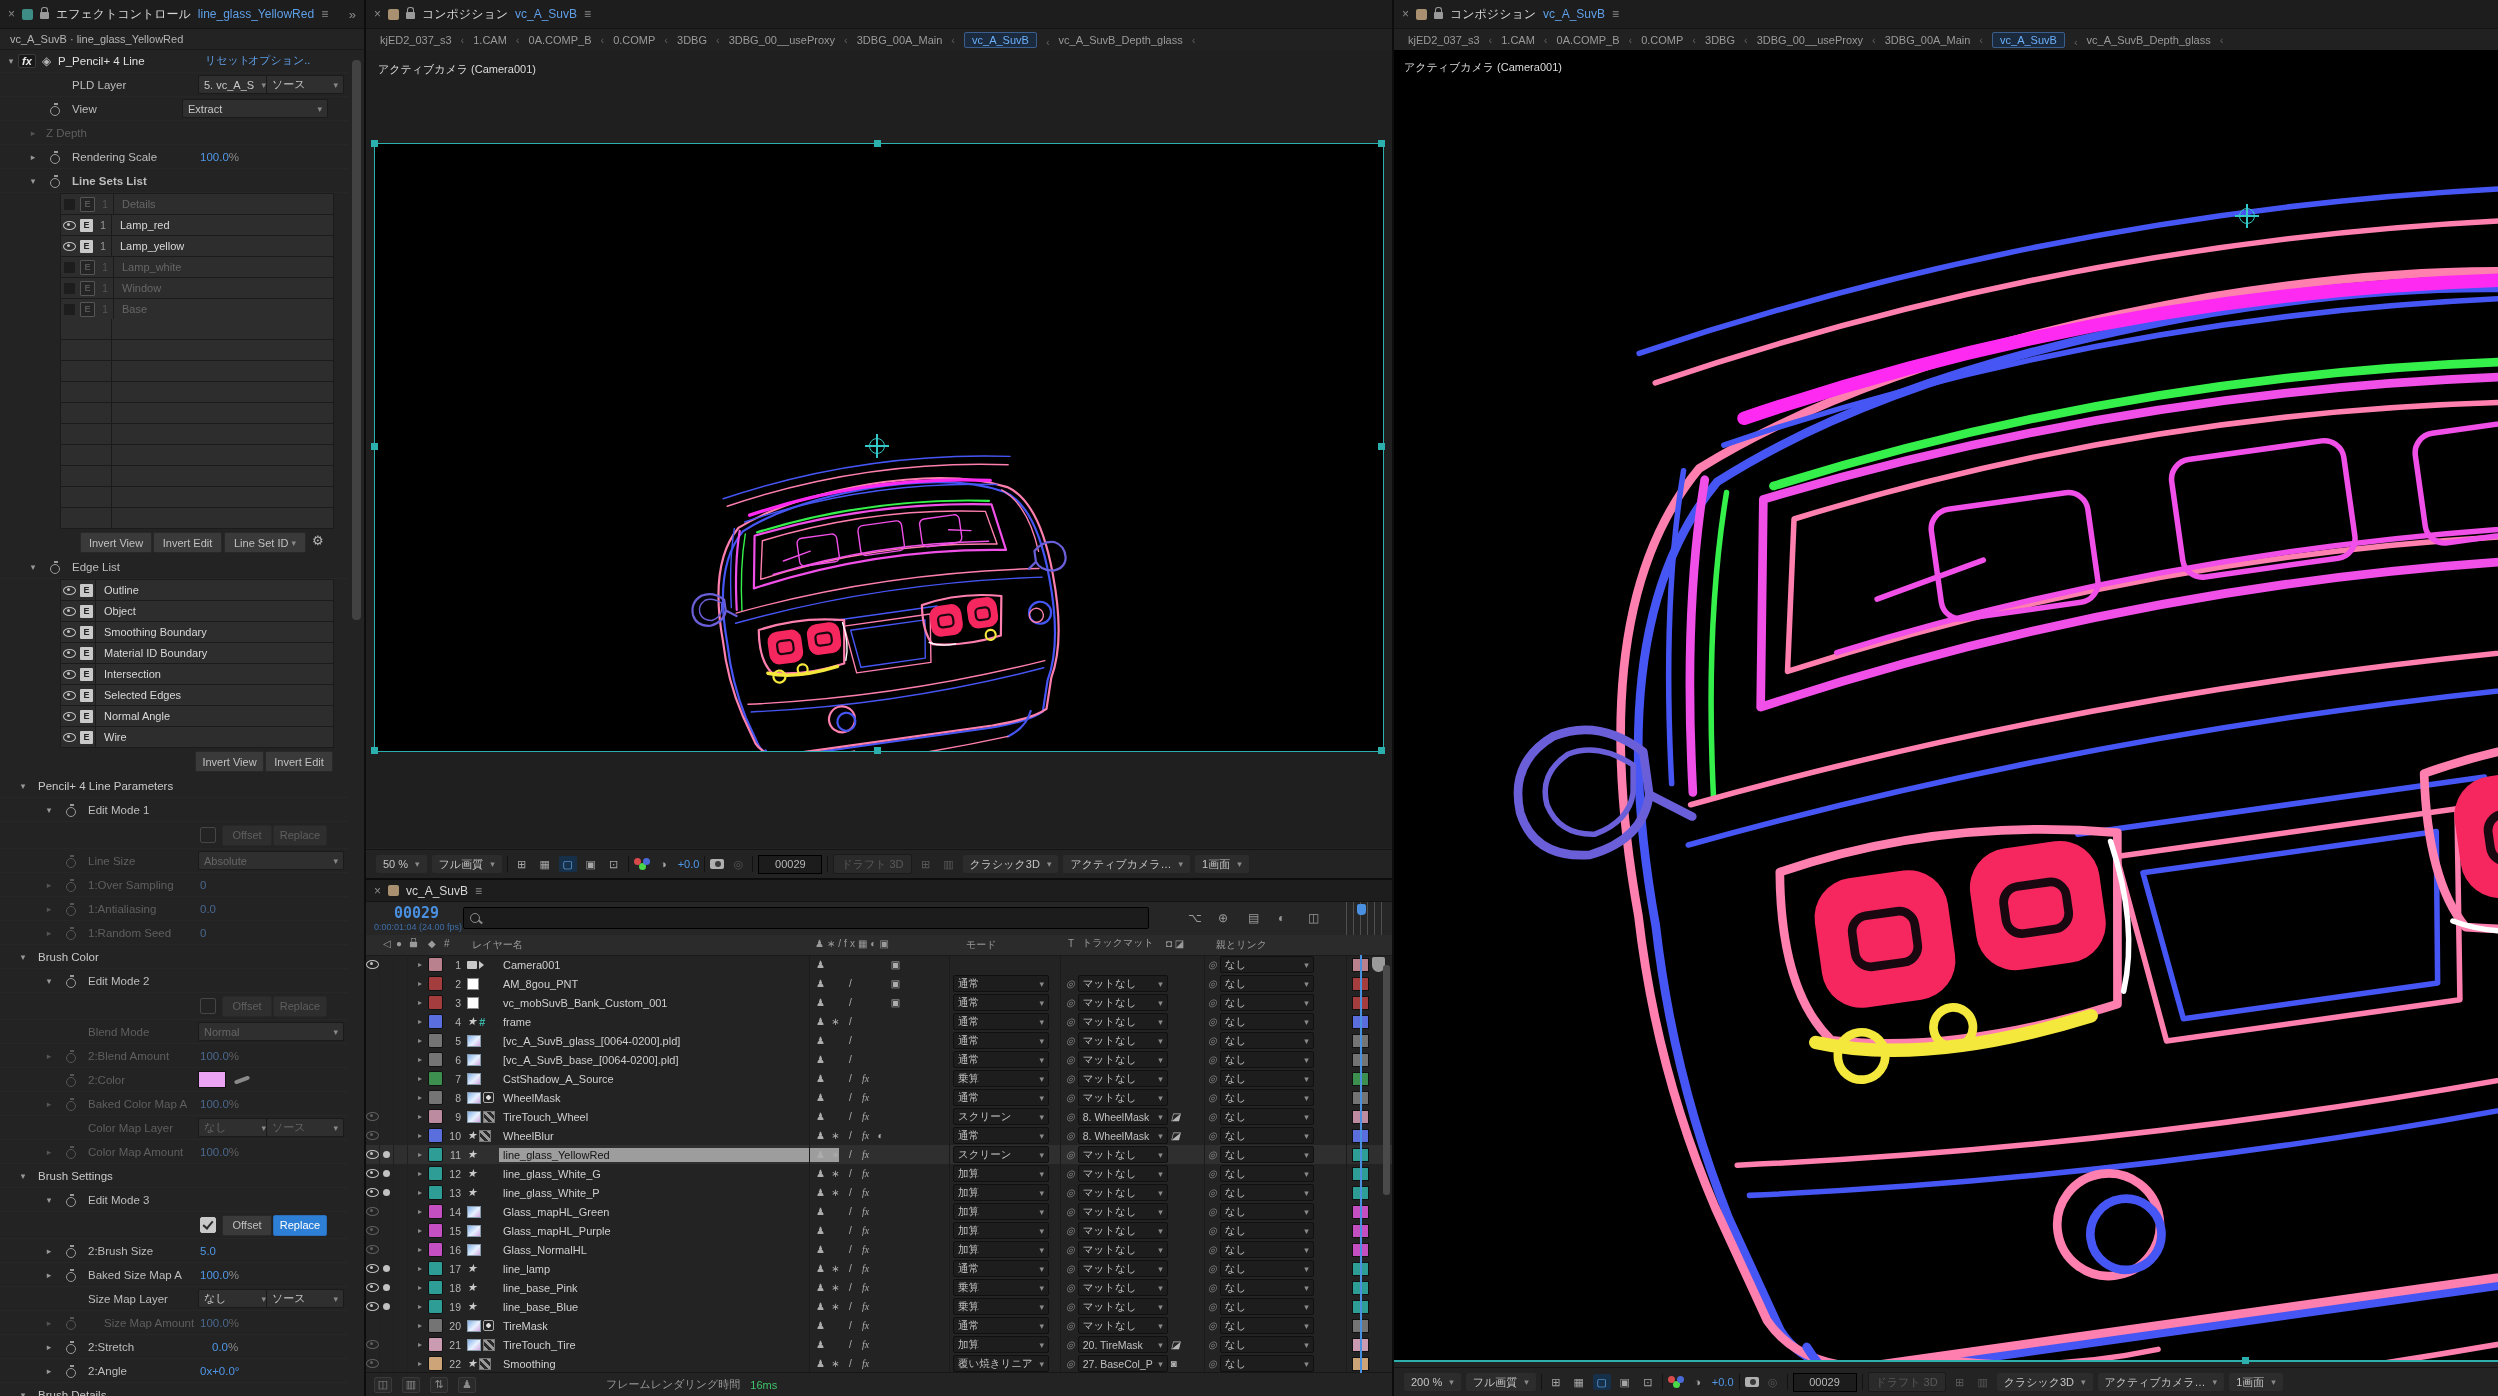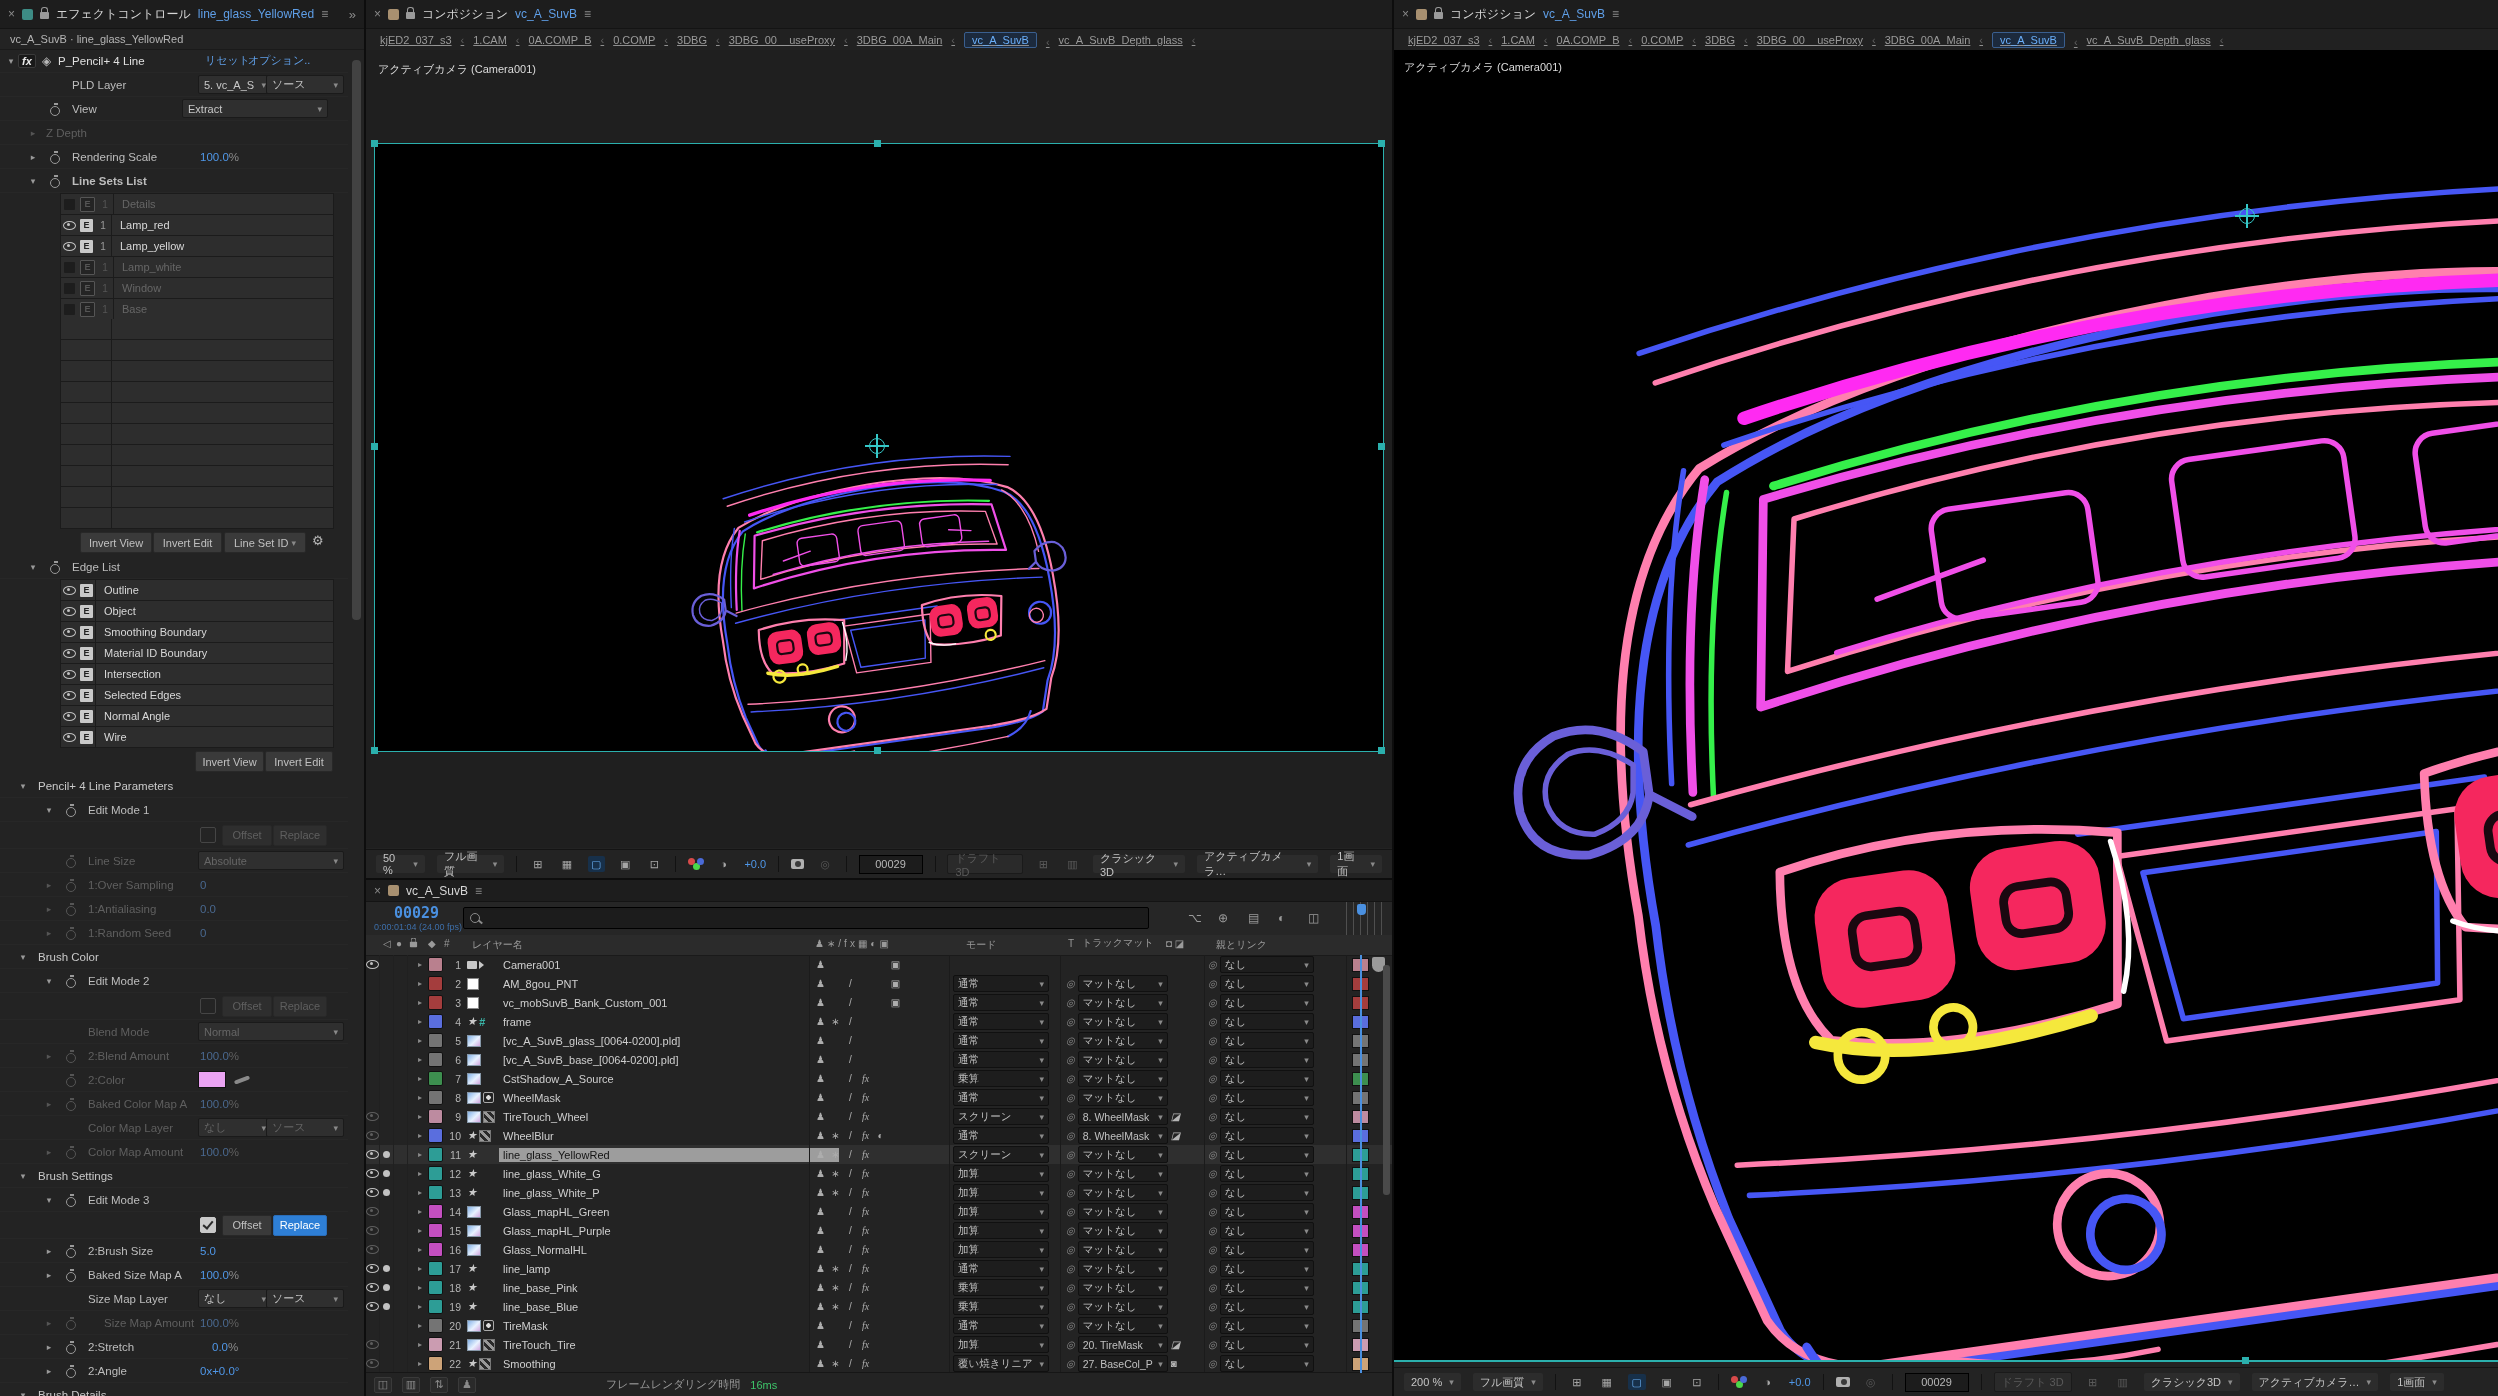--- a/index.html
+++ b/index.html
@@ -12,36 +12,36 @@
   .sq{width:11px;height:11px;border-radius:2px;display:inline-block;}
   .sq.teal{background:#3d8c85;} .sq.tan{background:#a89070;}
   .mini-lock{width:9px;height:7px;background:#9a9a9a;border-radius:1px;position:relative;display:inline-block;margin-top:3px;}
   .mini-lock::before{content:"";position:absolute;left:1px;top:-5px;width:5px;height:5px;border:1.5px solid #9a9a9a;border-bottom:none;border-radius:3px 3px 0 0;}
   .tab-title{color:#d6d6d6;}
   .tab-target{color:#5f9fe8;}
   .menu-ico{color:#8a8a8a;font-size:12px;}
   .overflow{margin-left:auto;color:#8a8a8a;font-size:13px;}
   
   .crumbs{height:22px;background:#212121;display:flex;align-items:center;padding:0 14px;font-size:11px;color:#8f8f8f;border-bottom:1px solid #121212;}
-  .crumb{display:flex;align-items:flex-end;text-decoration:underline;}
+  .crumb{display:flex;align-items:flex-end;}
   .crumb .sep{color:#5f5f5f;margin:0 9px;}
   .crumb .clabel{color:#9a9a9a;}
   .crumb.active .clabel{color:#6aaef8;background:#1c2a3d;border:1px solid #3a5f8f;border-radius:2px;padding:1px 7px;}
   
   .viewport{position:absolute;background:#1f1f1f;}
   .viewinfo{position:absolute;color:#dcdcdc;font-size:11px;z-index:5;}
   .compbox{position:absolute;background:#000;border:1px solid #2bb0ad;}
   .handle{position:absolute;width:7px;height:7px;background:#2bb0ad;z-index:6;}
   .anchor{position:absolute;width:14px;height:14px;border:1.5px solid #35c8c8;border-radius:50%;z-index:6;}
   .anchor::before,.anchor::after{content:"";position:absolute;background:#35c8c8;}
   .anchor::before{left:50%;top:-5px;width:1.5px;height:24px;margin-left:-0.75px;}
   .anchor::after{top:50%;left:-5px;height:1.5px;width:24px;margin-top:-0.75px;}
   .sel-line{position:absolute;height:2px;background:#2bb0ad;z-index:6;}
   
-  .vtoolbar{position:absolute;height:28px;background:#232323;border-top:1px solid #141414;display:flex;align-items:center;gap:12px;padding:0 10px;font-size:11px;color:#b5b5b5;}
+  .vtoolbar{position:absolute;height:28px;background:#232323;border-top:1px solid #141414;display:flex;align-items:center;gap:5px;padding:0 10px;font-size:11px;color:#b5b5b5;text-align:center;}
   .vsel{background:#2c2c2c;height:18px;padding:0 7px;display:inline-flex;align-items:center;gap:7px;border-radius:2px;color:#c5c5c5;}
   .chev{color:#8a8a8a;font-size:9px;font-style:normal;}
   .vdiv{width:1px;height:16px;background:#121212;}
   .t-ico{width:18px;height:16px;display:inline-flex;align-items:center;justify-content:center;color:#a5a5a5;font-size:11px;border-radius:2px;}
   .t-ico.act{color:#6ab0f5;background:#17304a;}
   .t-ico.dim{color:#5a5a5a;}
   .rgb-ico{position:relative;width:16px;height:14px;}
   .rgb-ico i{position:absolute;width:7px;height:7px;border-radius:50%;}
   .rgb-ico i:nth-child(1){background:#d84a4a;left:0;top:1px;}
   .rgb-ico i:nth-child(2){background:#4ad84a;left:5px;top:6px;}

